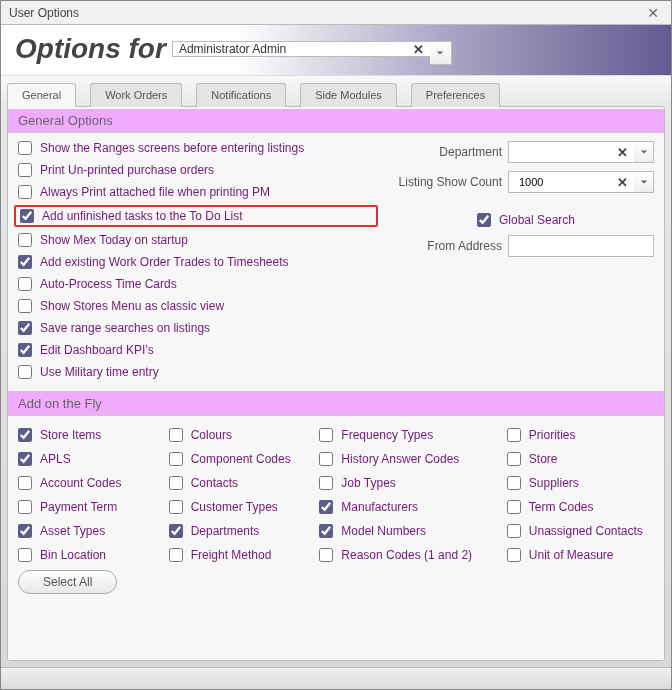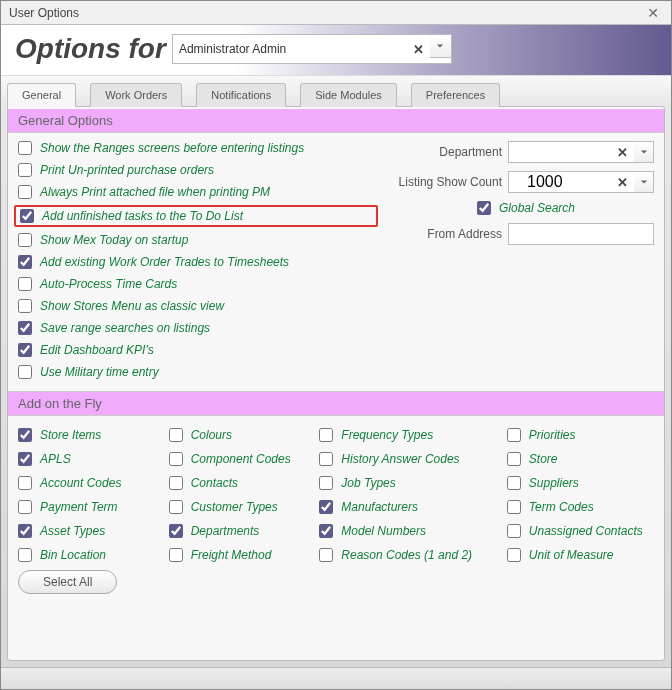--- a/index.html
+++ b/index.html
@@ -3,42 +3,42 @@
 <meta charset="utf-8">
 <style>
 * { box-sizing: border-box; margin: 0; padding: 0; }
 body { font-family: Verdana, Geneva, sans-serif; font-size: 12px; color: #555; width: 672px; height: 690px; background: #f5f5f5; }
 .window { width: 672px; height: 690px; border: 1px solid #888; background: #fff; display: flex; flex-direction: column; }
 .titlebar { background: #f0f0f0; border-bottom: 1px solid #bbb; padding: 4px 8px; display: flex; justify-content: space-between; align-items: center; font-size: 12px; color: #444; height: 24px; }
 .close-x { cursor: pointer; font-size: 14px; color: #666; padding: 0 4px; }
 .header { background: linear-gradient(to right, #fff 0%, #fff 35%, #b0a8c8 65%, #645a90 100%); padding: 8px 14px 10px 14px; display: flex; align-items: center; gap: 6px; }
 .header-label { font-family: Liberation Sans, sans-serif; font-size: 28px; font-weight: bold; color: #444; font-style: italic; white-space: nowrap; }
 .combo { position: relative; flex: 1; max-width: 280px; display: flex; align-items: center; }
-.combo input { width: 100%; padding: 4px 74px 4px 6px; border: 1px solid #bbb; height: 30px; font-size: 12px; color: #333; background: #fff; }
+.combo input { width: 100%; padding: 4px 74px 4px 6px; border: 1px solid #bbb; height: 16px; font-size: 12px; color: #333; background: #fff; }
 .combo .clear-x { position: absolute; right: 28px; top: 50%; transform: translateY(-50%); cursor: pointer; font-size: 13px; font-weight: bold; color: #444; }
 .combo .dd { position: absolute; right: 0; top: 0; height: 24px; width: 22px; border: 1px solid #bbb; border-left: none; display: flex; align-items: center; justify-content: center; background: linear-gradient(#fff,#eee); }
 .dd svg { width: 8px; height: 8px; }
 .tabs-wrap { background: linear-gradient(#f8f8f8,#e8e8e8); padding: 6px 6px 0 6px; border-top: 1px solid #ddd; }
 .tabs { display: flex; gap: 14px; }
 .tab { padding: 5px 14px; border: 1px solid #bbb; border-bottom: none; background: #e4e4e4; border-radius: 3px 3px 0 0; font-size: 11px; color: #555; cursor: pointer; position: relative; top: 1px; }
 .tab.active { background: #f7f7f7; z-index: 2; border-bottom: 1px solid #f7f7f7; }
 .panel-outer { flex: 1; padding: 0 6px 6px 6px; background: linear-gradient(#e8e8e8,#d8d8d8); }
 .panel { height: 100%; border: 1px solid #bbb; background: #f7f7f7; border-radius: 0 3px 3px 3px; padding: 2px 0 6px 0; overflow: hidden; }
 .group-title { font-size: 13px; color: #666; padding: 4px 10px; border-bottom: 1px solid #ccc; margin-bottom: 6px; background: #f0abfc; }
 .general-body { display: flex; padding: 2px 10px 8px 10px; gap: 20px; }
 .left-col { flex: 1; display: flex; flex-direction: column; gap: 8px; }
 .right-col { width: 260px; display: flex; flex-direction: column; gap: 8px; align-items: center; }
 .chk-row { display: flex; align-items: center; gap: 8px; }
 .chk-row.hl { border: 2px solid #d33; padding: 2px 4px; margin: -2px -4px; border-radius: 2px; }
 input[type=checkbox] { width: 14px; height: 14px; cursor: pointer; accent-color: #5c5c8a; }
-.chk-label { font-size: 12px; color: #15803d; font-style: italic; }
+.chk-label { font-size: 12px; color: #701a75; }
 .field-row { display: flex; align-items: center; gap: 6px; }
 .field-row label { width: 108px; text-align: right; font-size: 12px; color: #555; }
 .txt { flex: 1; position: relative; display: flex; align-items: center; }
-.txt input { width: 100%; height: 22px; padding: 2px 40px 2px 18px; border: 1px solid #bbb; font-size: 16px; }
+.txt input { width: 100%; height: 22px; padding: 2px 40px 2px 10px; border: 1px solid #bbb; font-size: 11px; }
 .txt .clear-x { position: absolute; right: 26px; font-weight: bold; color: #444; cursor: pointer; font-size: 13px; }
 .txt .dd { position: absolute; right: 0; top: 0; height: 22px; width: 20px; border: 1px solid #bbb; border-left: none; background: linear-gradient(#fff,#eee); display: flex; align-items: center; justify-content: center; }
 .txt.nobtns input { padding-right: 6px; }
 .fly { border-top: 1px solid #ccc; margin-top: 4px; }
 .fly-body { padding: 6px 10px 0 10px; display: grid; grid-template-columns: 1fr 1fr 1.3fr 1.2fr; gap: 10px 28px; }
 .sel-all-wrap { padding: 8px 10px 2px 10px; }
 .btn { padding: 4px 24px; border: 1px solid #aaa; border-radius: 12px; background: linear-gradient(#fff,#e8e8e8); font-size: 12px; color: #555; cursor: pointer; }
 .footer { height: 22px; background: linear-gradient(#eee,#ddd); border-top: 1px solid #bbb; }
 </style>
 </head>
@@ -143,21 +143,21 @@
             <div class="txt">
               <input type="text" value="1000" style="">
               <span class="clear-x">✕</span>
               <span class="dd">
                   <svg viewBox="0 0 10 10">
                     <path d="M1 3 L5 7 L9 3 Z" fill="#666"></path>
                   </svg>
                 </span>
             </div>
           </div>
-          <div class="chk-row" style="padding-left:4px;">
+          <div class="chk-row" style="padding-left:4px;margin-top:12px;">
             <input type="checkbox" id="gs" checked="" style="">
             <span class="chk-label">Global Search</span>
           </div>
           <div class="field-row">
             <label>From Address</label>
             <div class="txt nobtns">
               <input type="text" value="" style="">
             </div>
           </div>
         </div>

